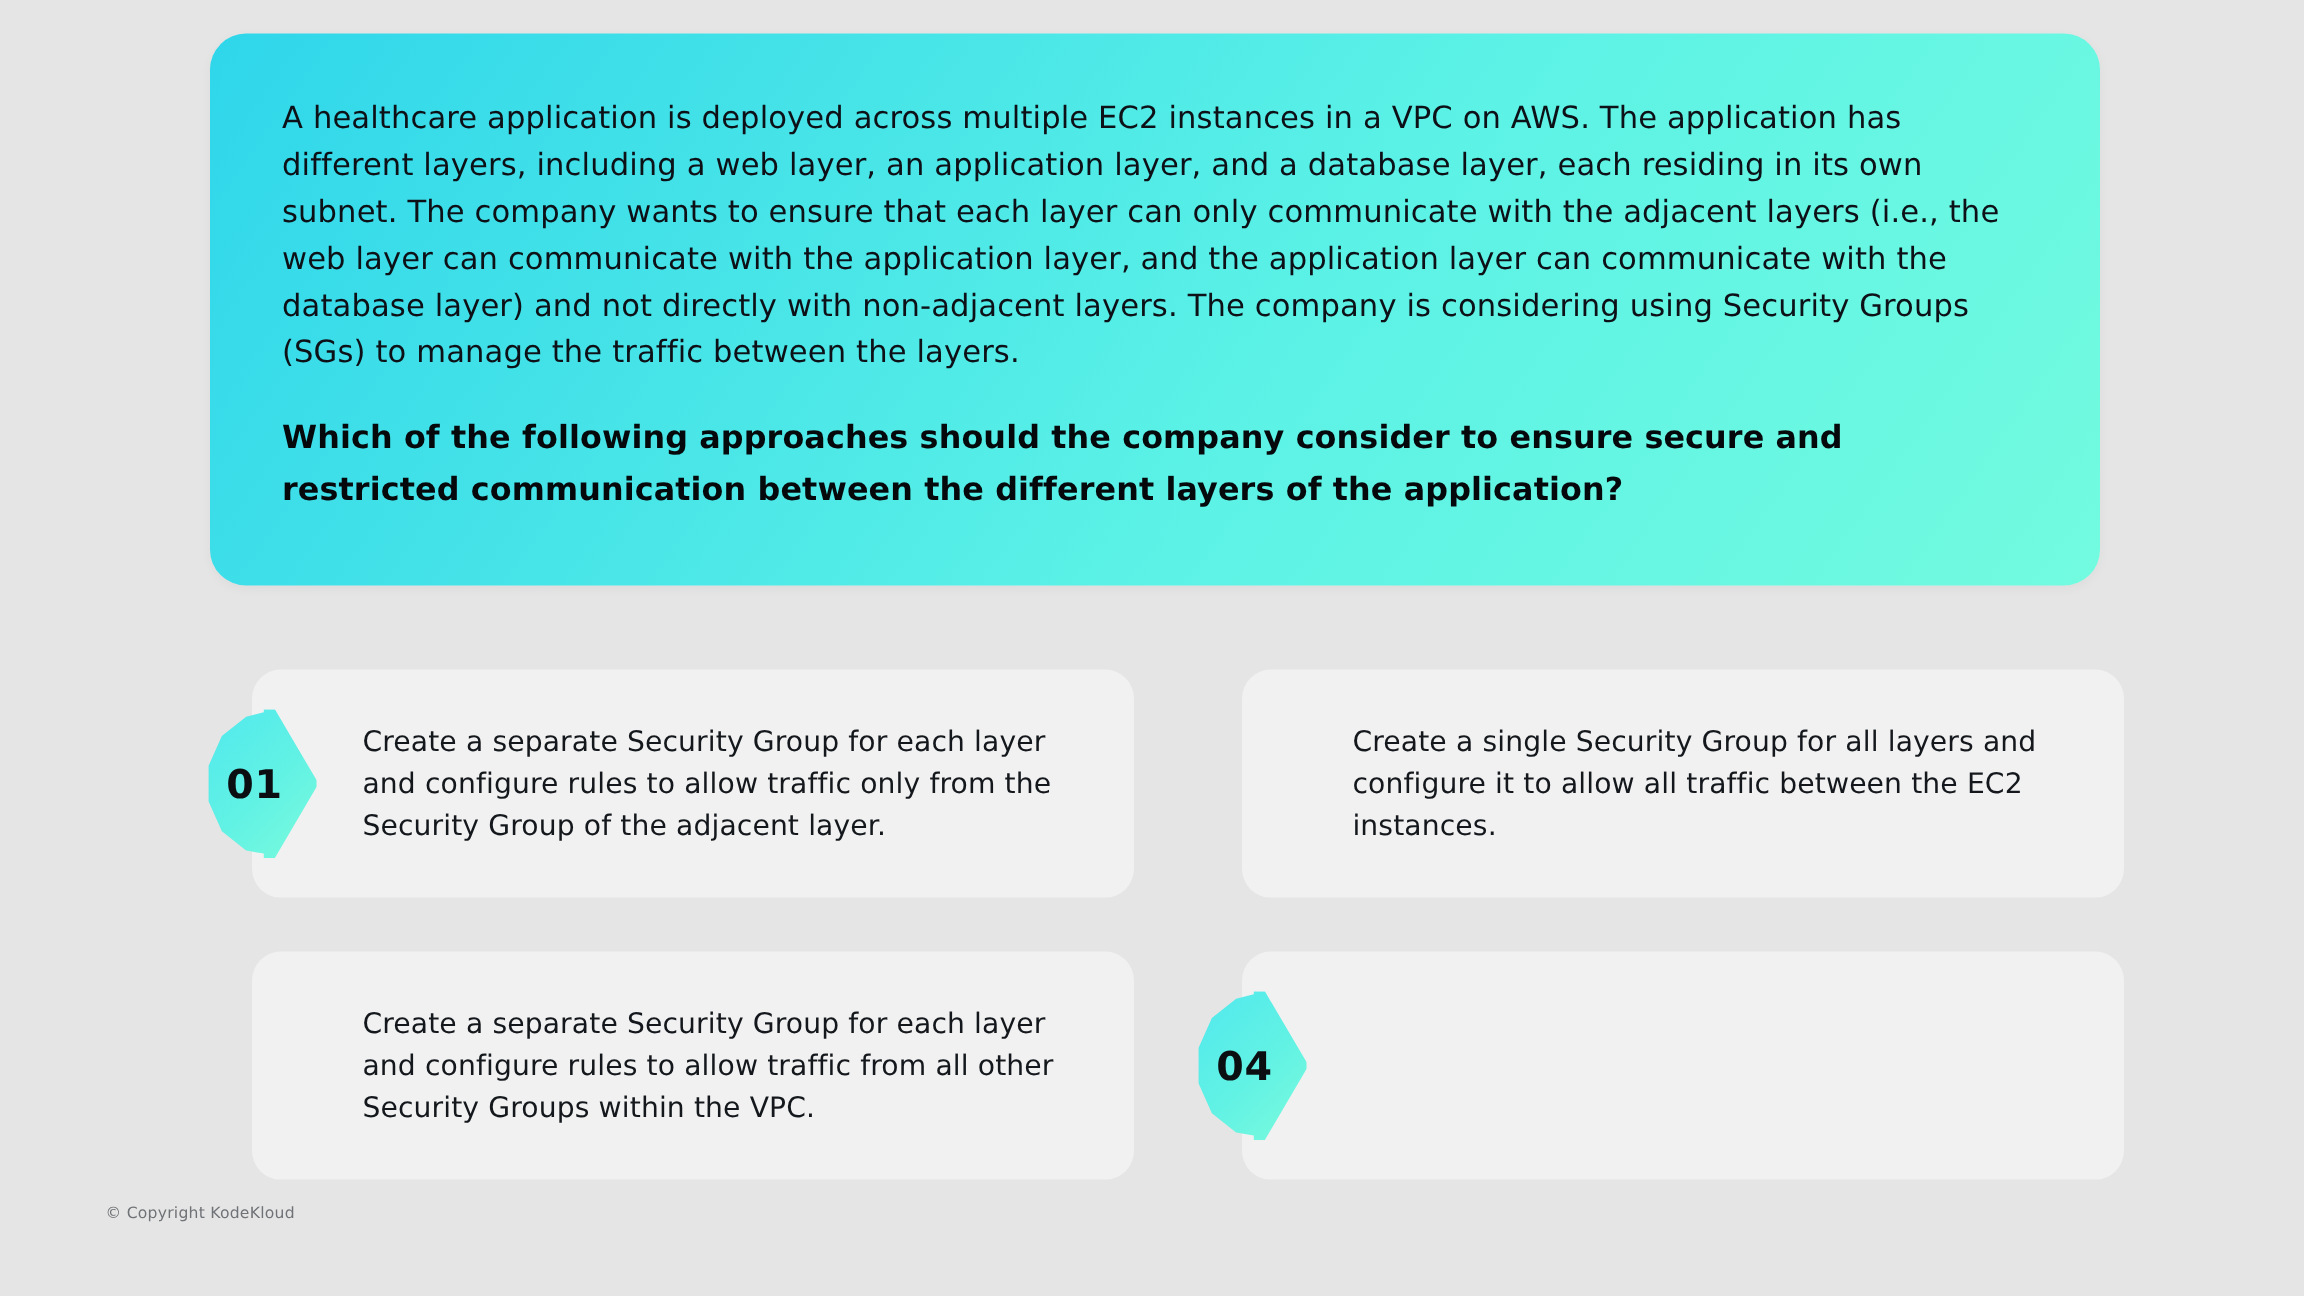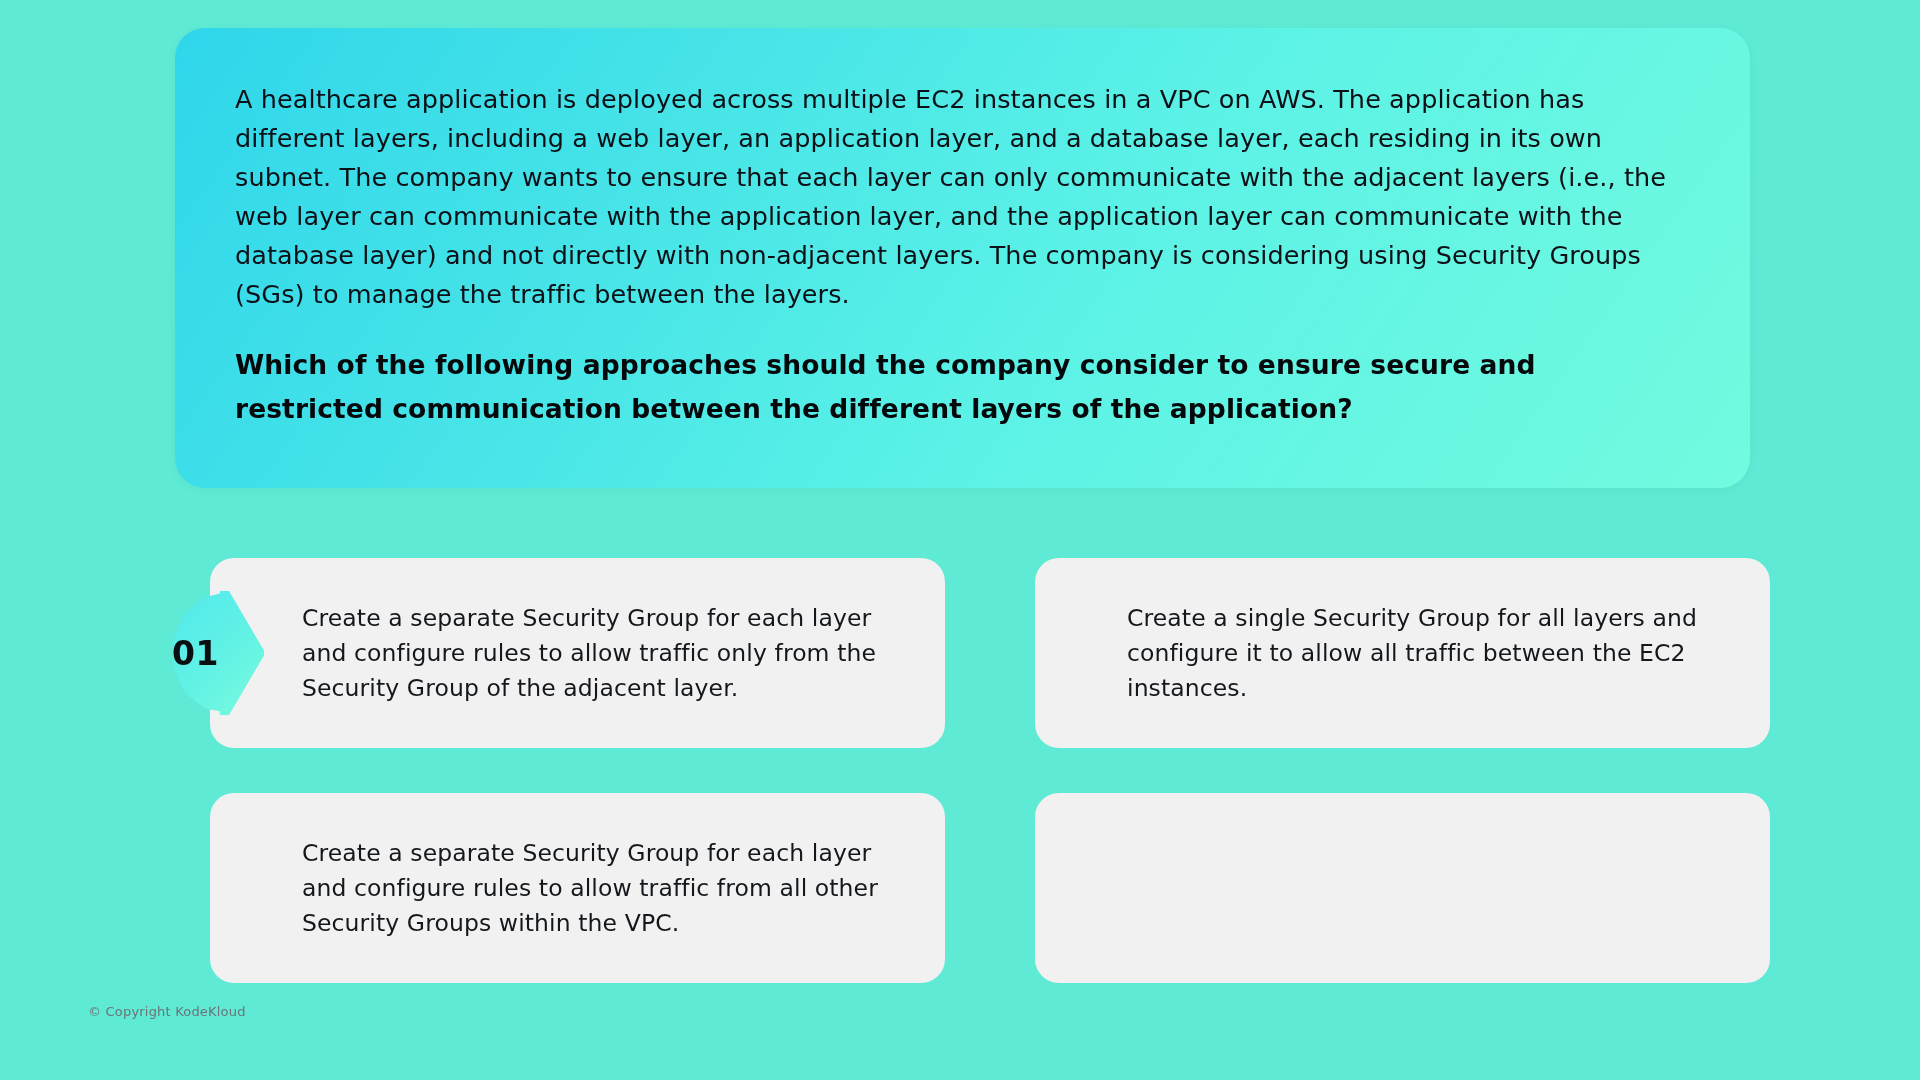--- a/index.html
+++ b/index.html
@@ -13,21 +13,21 @@
     height: 1080px;
     overflow: hidden;
     font-family: "DejaVu Sans", "Liberation Sans", sans-serif;
     position: relative;
   }
 
   .slide {
     position: relative;
     width: 1920px;
     height: 1080px;
-    background: #5eead4;
+    background: #e5e5e5;
   }
 
   
   .hero {
     position: absolute;
     left: 175px;
     top: 28px;
     width: 1575px;
     height: 460px;
     border-radius: 30px;
@@ -86,20 +86,21 @@
   
   .badge {
     position: absolute;
     left: -38px;
     top: 50%;
     transform: translateY(-50%);
     width: 92px;
     height: 124px;
     display: flex;
     align-items: center;
+    justify-content: center;
   }
   .badge-shape {
     position: absolute;
     inset: 0;
     background: linear-gradient(135deg, #51e9ee 0%, #62f2e4 55%, #7bfbdc 100%);
     clip-path: polygon(
         2% 38%,  14% 18%,  36% 5%,  52% 2%,
         52% 0%,  62% 0%,   100% 48%, 100% 52%,
         62% 100%,52% 100%, 52% 97%, 36% 95%,
         14% 82%, 2% 62%);
@@ -159,19 +160,23 @@
 
     <div class="option">
       <p class="option-text">Create a single Security Group for all layers and configure it to allow all traffic between the EC2 instances.</p>
     </div>
 
     <div class="option">
       <p class="option-text">Create a separate Security Group for each layer and configure rules to allow traffic from all other Security Groups within the VPC.</p>
     </div>
 
     <div class="option">
+      <div class="badge">
+        <span class="badge-shape"></span>
+        <span class="badge-num">04</span>
+      </div>
     </div>
 
   </div>
 
   <div class="footer">© Copyright KodeKloud</div>
 
 </div>
 
 </body></html>

